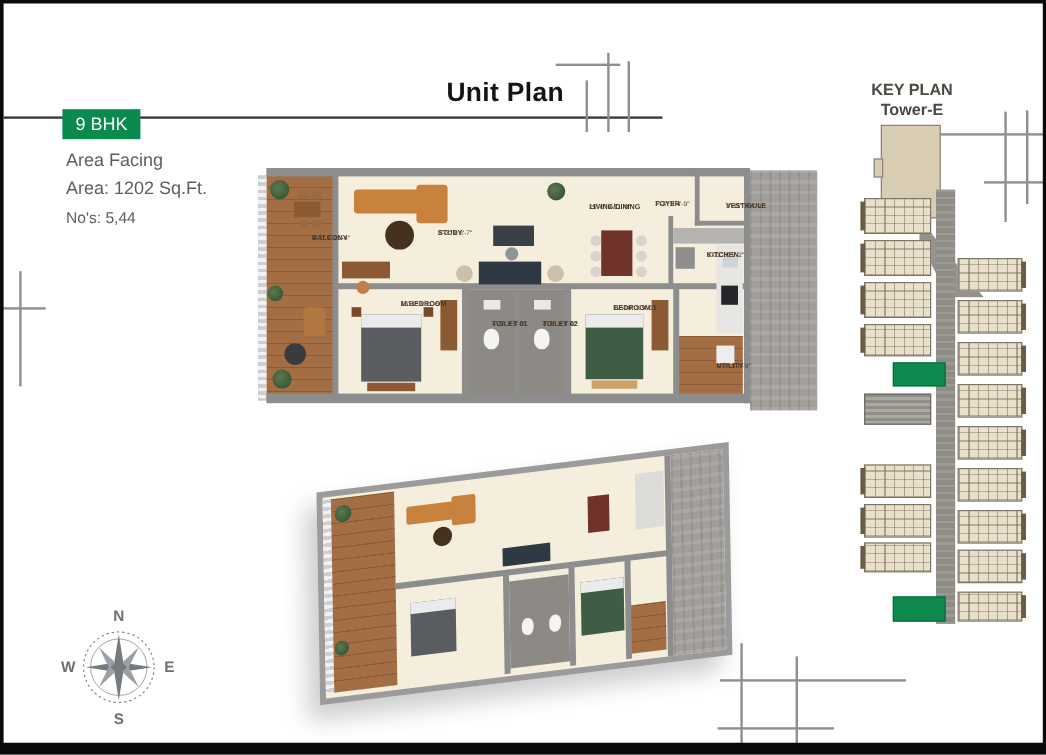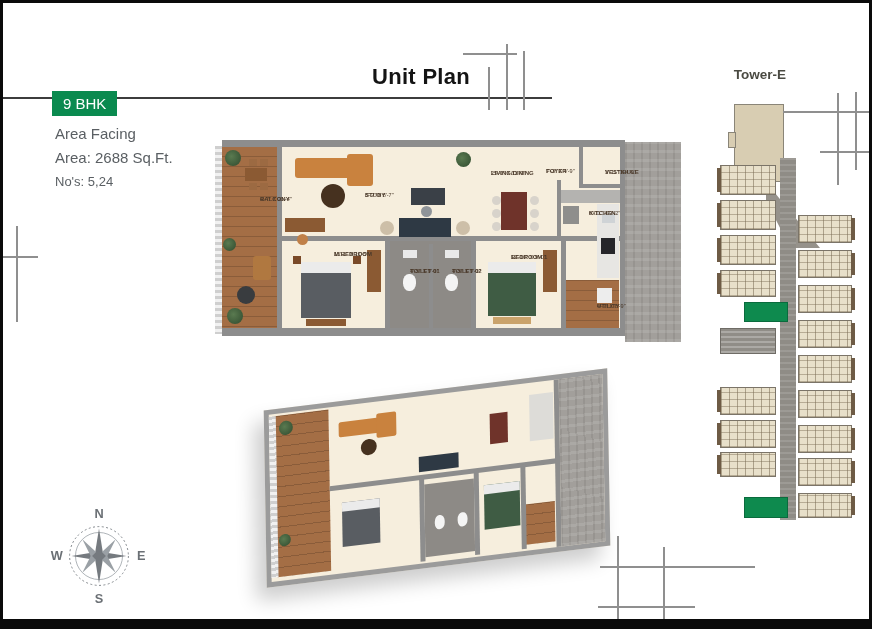--- a/index.html
+++ b/index.html
@@ -57,22 +57,22 @@
 
   <div class="title">Unit Plan</div>
   <div class="underline"></div>
   <div class="rule" style="left:506px;top:44px;width:1.5px;height:66px;"></div>
   <div class="rule" style="left:523px;top:51px;width:1.5px;height:59px;"></div>
   <div class="rule" style="left:488px;top:67px;width:1.5px;height:43px;"></div>
   <div class="rule" style="left:463px;top:53px;width:54px;height:1.5px;"></div>
 
   <div class="badge">9 BHK</div>
   <div class="info" style="left:55px;top:125px;">Area Facing</div>
-  <div class="info" style="left:55px;top:149px;">Area: 2688 Sq.Ft.</div>
-  <div class="info small" style="left:55px;top:174px;">No's: 5,24</div>
+  <div class="info" style="left:55px;top:149px;">Area: 1202 Sq.Ft.</div>
+  <div class="info small" style="left:55px;top:174px;">No's: 5,44</div>
   <div class="rule" style="left:16px;top:226px;width:1.5px;height:96px;"></div>
   <div class="rule" style="left:0px;top:256px;width:38px;height:1.5px;"></div>
 
   <div class="plan2d">
 
     <div class="corridor" style="left:412px;top:4px;width:56px;height:200px;"></div>
     <div class="floor" style="left:68px;top:8px;width:344px;height:188px;"></div>
     <div class="wood" style="left:9px;top:8px;width:59px;height:188px;"></div>
     <div class="louver" style="left:2px;top:8px;width:7px;height:188px;"></div>
     <div style="left:175px;top:103px;width:85px;height:89px;background:#8d8a86;"></div>
@@ -235,20 +235,21 @@
       <polygon points="67,72 53,59 58,54" fill="#9aa0a5"></polygon>
       <polygon points="33,72 47,59 42,54" fill="#9aa0a5"></polygon>
       <text x="50" y="16" text-anchor="middle" font-size="13" font-weight="bold" fill="#6b7075" font-family="Liberation Sans, sans-serif">N</text>
       <text x="50" y="103" text-anchor="middle" font-size="13" font-weight="bold" fill="#6b7075" font-family="Liberation Sans, sans-serif">S</text>
       <text x="93" y="59" text-anchor="middle" font-size="13" font-weight="bold" fill="#6b7075" font-family="Liberation Sans, sans-serif">E</text>
       <text x="7" y="59" text-anchor="middle" font-size="13" font-weight="bold" fill="#6b7075" font-family="Liberation Sans, sans-serif">W</text>
     </svg>
   </div>
 
   <div class="kp-title">
+    <div>KEY PLAN</div>
     <div>Tower-E</div>
   </div>
   <div class="keyplan">
     <div class="kpbeige" style="left:16px;top:6px;width:50px;height:78px;"></div>
     <div class="kpbeige" style="left:10px;top:34px;width:8px;height:16px;"></div>
     <div class="kpwedge" style="left:48px;top:84px;width:54px;height:66px;"></div>
     <div class="kpcorr" style="left:62px;top:60px;width:16px;height:362px;"></div>
 
     <div class="kpc kpl" style="left:2px;top:67px;width:56px;height:30px;"></div>
     <div class="kpc kpl" style="left:2px;top:102px;width:56px;height:30px;"></div>

